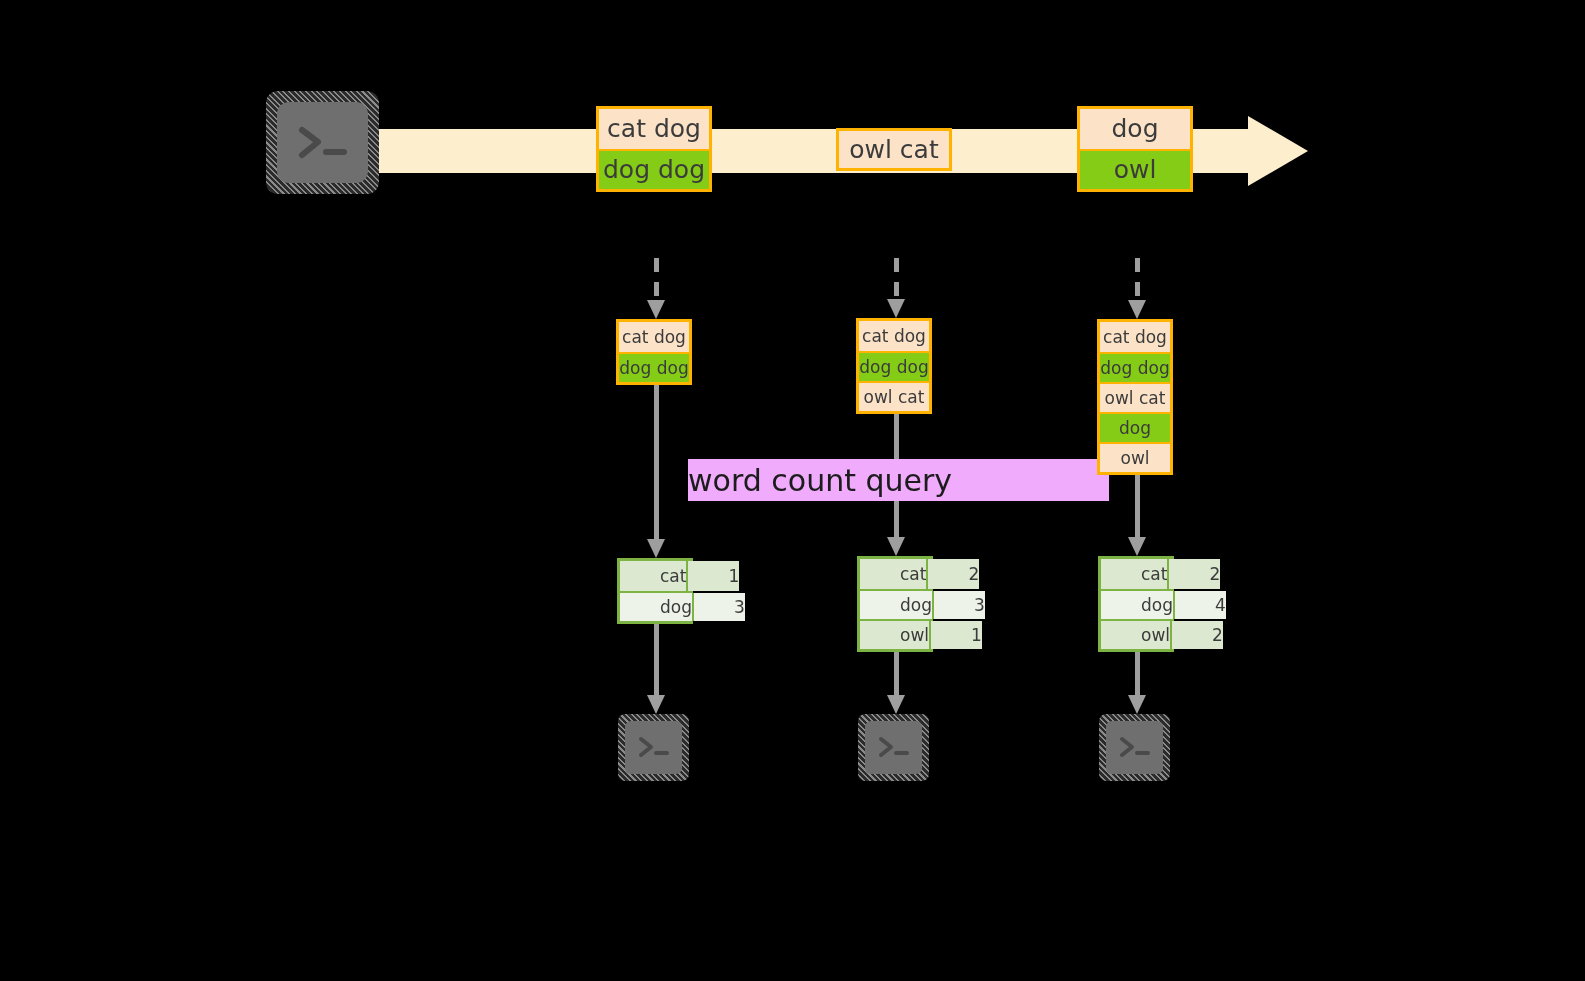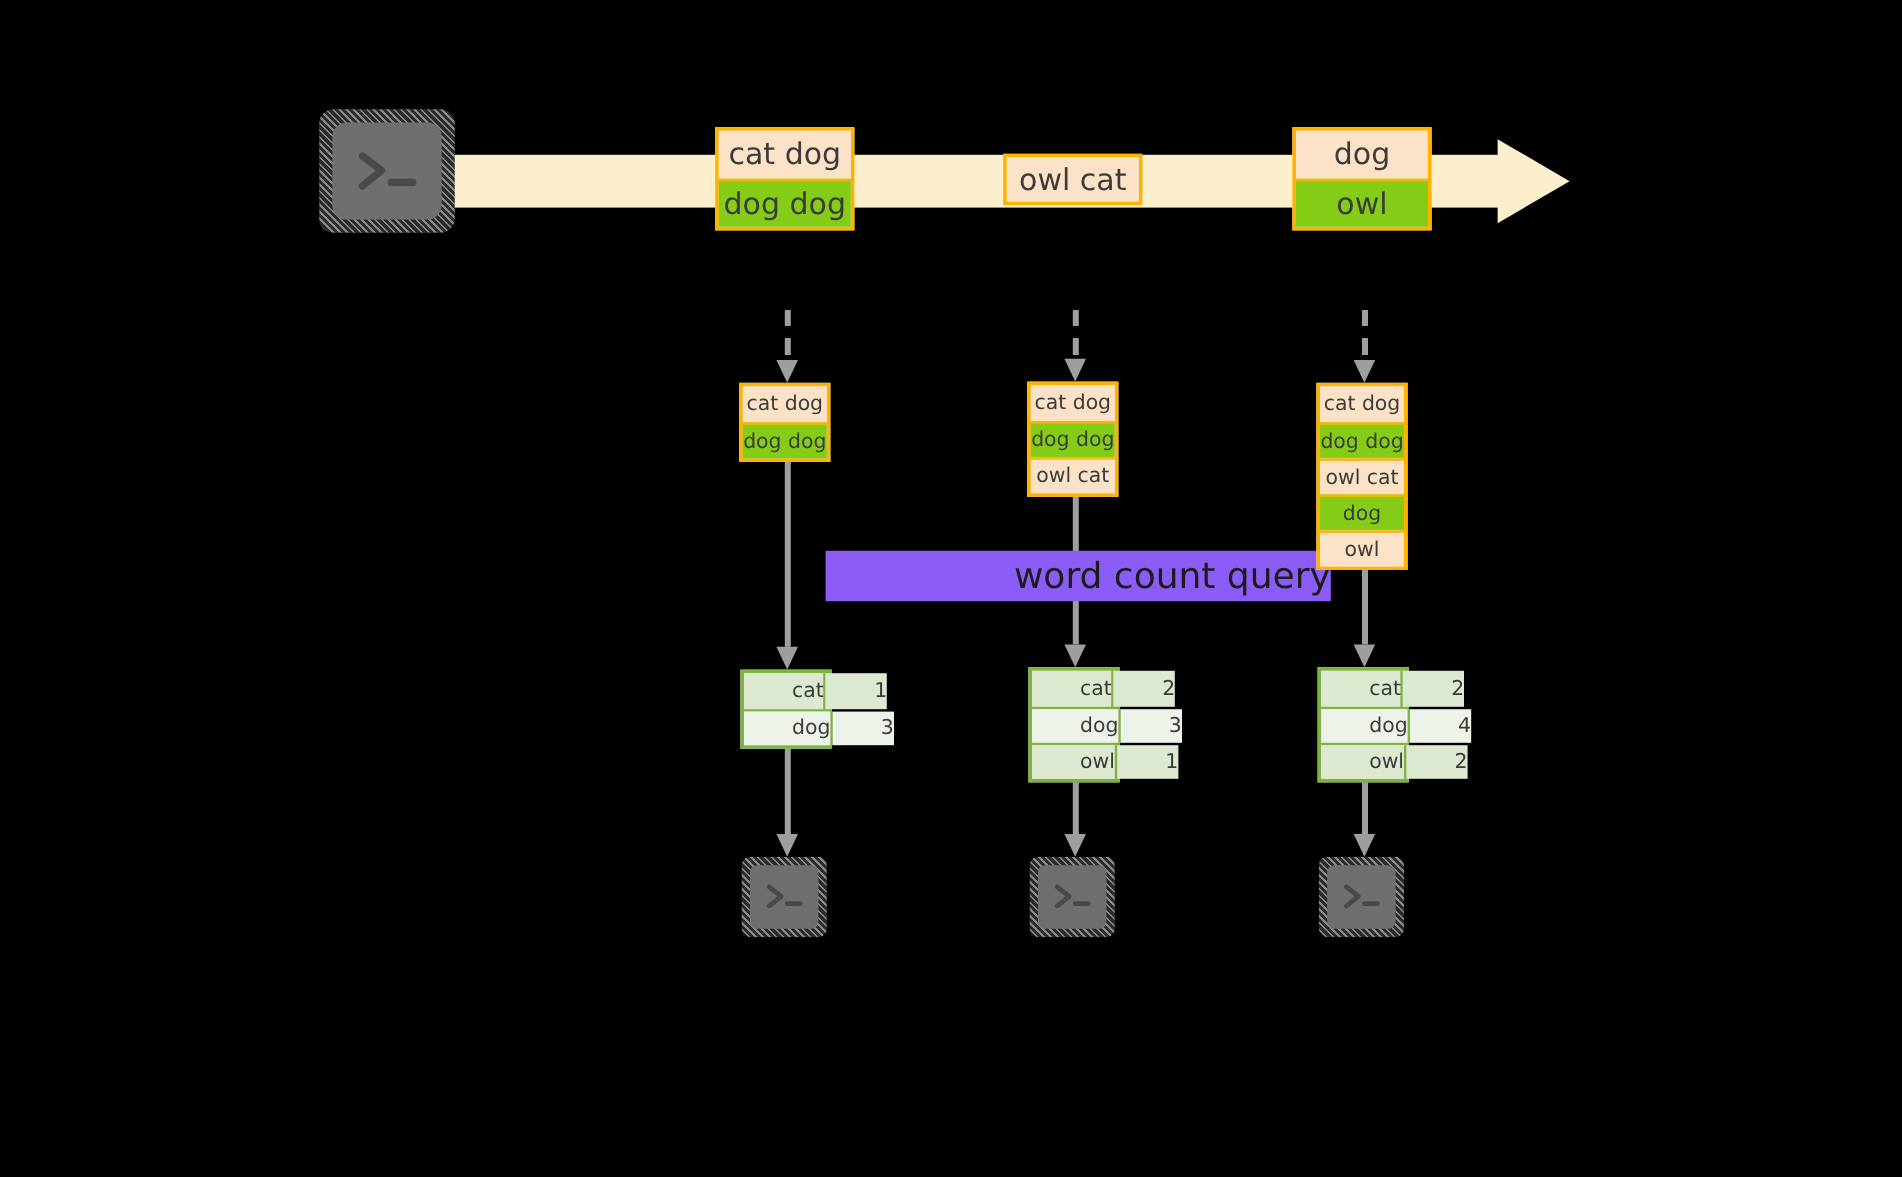--- a/index.html
+++ b/index.html
@@ -152,24 +152,24 @@
     border-left: 9.5px solid transparent;
     border-right: 9.5px solid transparent;
     border-top: 19px solid #9e9e9e;
   }
 
   
   .qband {
     position: absolute;
     left: 688px; top: 459px;
     width: 421px; height: 42px;
-    background: #8b5cf6;
+    background: #f0abfc;
     display: flex;
     align-items: center;
-    justify-content: flex-end;
+    justify-content: flex-start;
   }
   .qband .qtext {
     font-size: 30px;
     color: #1c1c1c;
     white-space: nowrap;
   }
 
   .z-front { z-index: 40; }
   .z-mid   { z-index: 20; }
   .z-back  { z-index: 10; }

